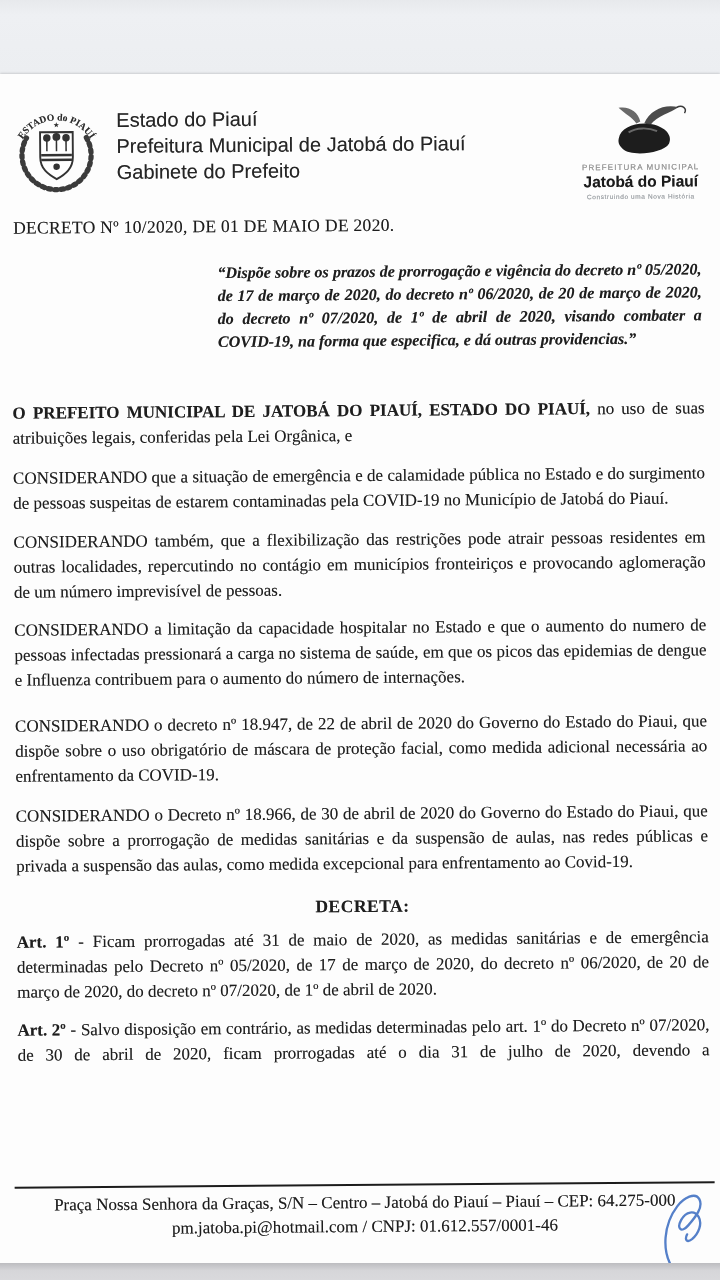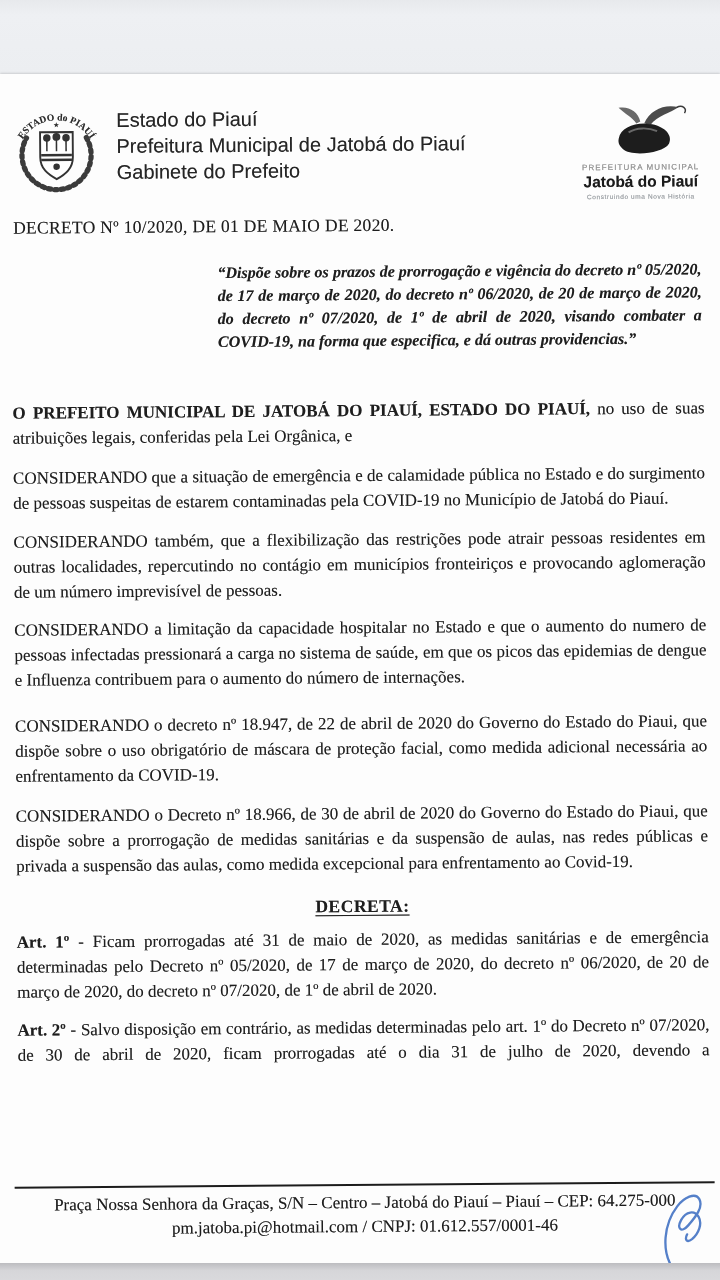--- a/index.html
+++ b/index.html
@@ -41,21 +41,21 @@
   
   .title{margin:13px 14px 0 16px;font-size:17.5px;letter-spacing:.3px;}
   .epigraph{
     margin:24px 16px 0 auto;width:484px;
     font-weight:bold;font-style:italic;font-size:16px;line-height:23px;
     text-align:justify;
   }
   .para{margin:0 14px 0 14px;font-size:17px;line-height:25px;text-align:justify;}
   .preamble{margin-top:46px;}
   .decreta{margin-top:20px;text-align:center;font-size:17.5px;font-weight:bold;letter-spacing:.5px;}
-  .decreta span{text-decoration:underline;text-underline-offset:3px;}
+  .decreta span{text-underline-offset:3px;}
   .stretch-last{text-align-last:justify;}
   
   .footer{
     position:absolute;left:10px;right:10px;top:1089px;
     border-top:2.5px solid #1c1c1c;padding-top:5px;
     text-align:center;font-size:17px;line-height:24px;color:#1c1c1c;
   }
   .signature{position:absolute;right:4px;top:1098px;}
   p{margin:0;}
 </style>

